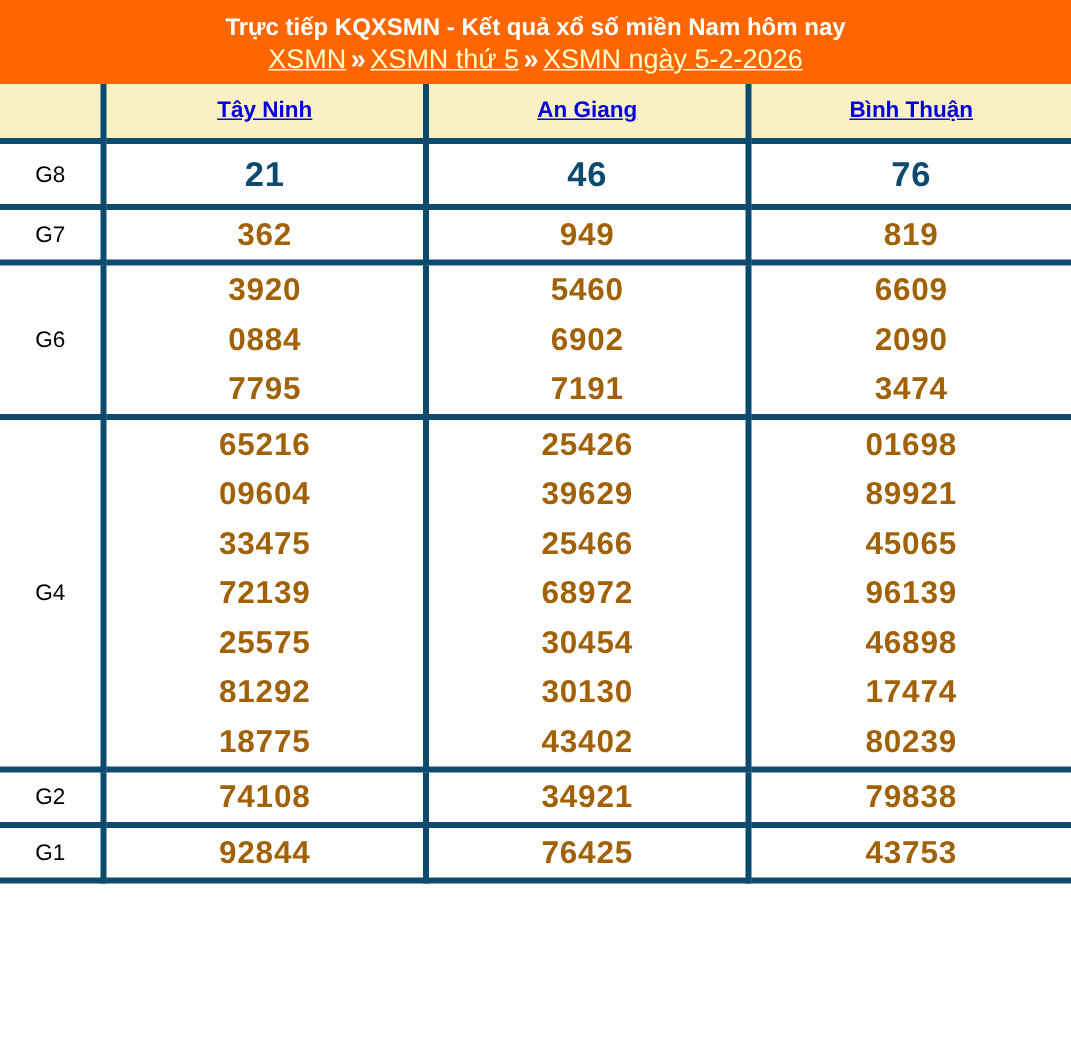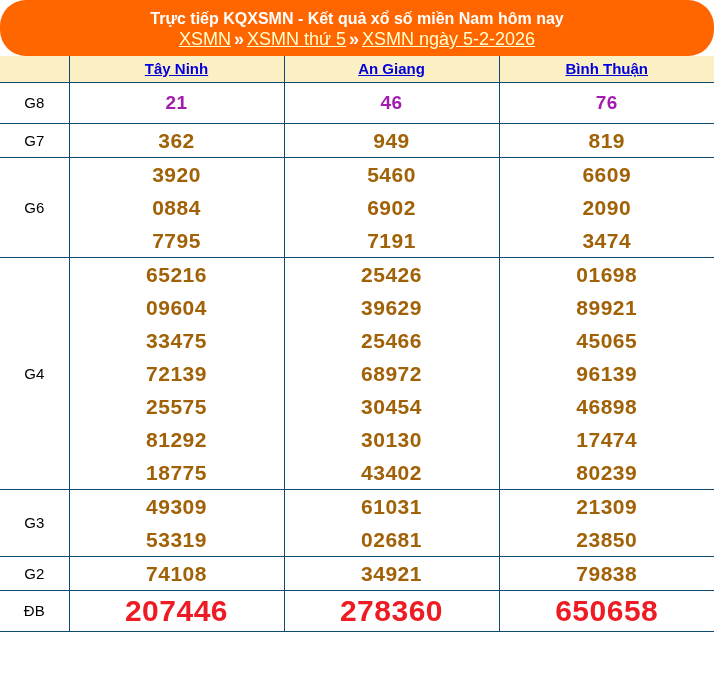--- a/index.html
+++ b/index.html
@@ -8,21 +8,20 @@
     height: 700px;
     background: #ffffff;
     font-family: "Liberation Sans", sans-serif;
     overflow: hidden;
   }
   
   .top-header {
     background: #FF6600;
     text-align: center;
     padding: 9px 0 8px;
-    border-radius: 26px;
   }
   .title {
     color: #ffffff;
     font-size: 16px;
     font-weight: bold;
     line-height: 19px;
   }
   .breadcrumb { margin-top: 2px; font-size: 18px; line-height: 18px; }
   .bc-link {
     color: #FFFFCC;
@@ -31,44 +30,44 @@
   }
   .bc-sep { color: #ffffff; font-weight: bold; margin: 0 3px; }
   
   table.results {
     width: 714px;
     border-collapse: collapse;
     table-layout: fixed;
   }
   col.c-label { width: 69px; }
   th, td {
-    border: 1px solid #0c4a6e;
+    border: 4px solid #0c4a6e;
     text-align: center;
     vertical-align: middle;
     padding: 0;
   }
   th:first-child, td:first-child { border-left: none; }
   th:last-child,  td:last-child  { border-right: none; }
-  th { background: #FBF0C3; height: 26px; border-top: none; }
+  th { background: #FBF0C3; height: 38px; border-top: none; }
   .col-link {
     color: #0000DD;
     font-weight: bold;
     font-size: 15px;
     text-decoration: underline;
     cursor: pointer;
   }
   td.label { font-size: 15px; color: #000000; }
   .num {
     font-weight: bold;
     font-size: 21px;
     line-height: 33px;
     color: #a16207;
     letter-spacing: 0.5px;
   }
-  tr.row-g8 .num { font-size: 19px; line-height: 40px; color: #a21caf; }
+  tr.row-g8 .num { font-size: 23px; line-height: 40px; color: #0c4a6e; }
   tr.row-db .num { font-size: 30px; line-height: 40px; color: #ED1C24; }
 </style>
 </head>
 <body>
 
 <div class="page">
 
   <div class="top-header">
     <div class="title">Trực tiếp KQXSMN - Kết quả xổ số miền Nam hôm nay</div>
     <div class="breadcrumb">
@@ -162,58 +161,43 @@
         <div class="num">01698</div>
         <div class="num">89921</div>
         <div class="num">45065</div>
         <div class="num">96139</div>
         <div class="num">46898</div>
         <div class="num">17474</div>
         <div class="num">80239</div>
       </td>
     </tr>
 
-    <tr class="row-g3">
-      <td class="label">G3</td>
-      <td>
-        <div class="num">49309</div>
-        <div class="num">53319</div>
-      </td>
-      <td>
-        <div class="num">61031</div>
-        <div class="num">02681</div>
-      </td>
-      <td>
-        <div class="num">21309</div>
-        <div class="num">23850</div>
-      </td>
-    </tr>
 
     <tr class="row-g2">
       <td class="label">G2</td>
       <td>
             <div class="num">74108</div>
           </td>
       <td>
             <div class="num">34921</div>
           </td>
       <td>
             <div class="num">79838</div>
           </td>
     </tr>
 
-
-    <tr class="row-db">
-      <td class="label">ĐB</td>
-      <td>
-            <div class="num">207446</div>
-          </td>
-      <td>
-            <div class="num">278360</div>
-          </td>
-      <td>
-            <div class="num">650658</div>
-          </td>
-    </tr>
+    <tr class="row-g1">
+      <td class="label">G1</td>
+      <td>
+            <div class="num">92844</div>
+          </td>
+      <td>
+            <div class="num">76425</div>
+          </td>
+      <td>
+            <div class="num">43753</div>
+          </td>
+    </tr>
+
 
   </tbody>
     </table>
 </div>
 
 </body></html>

